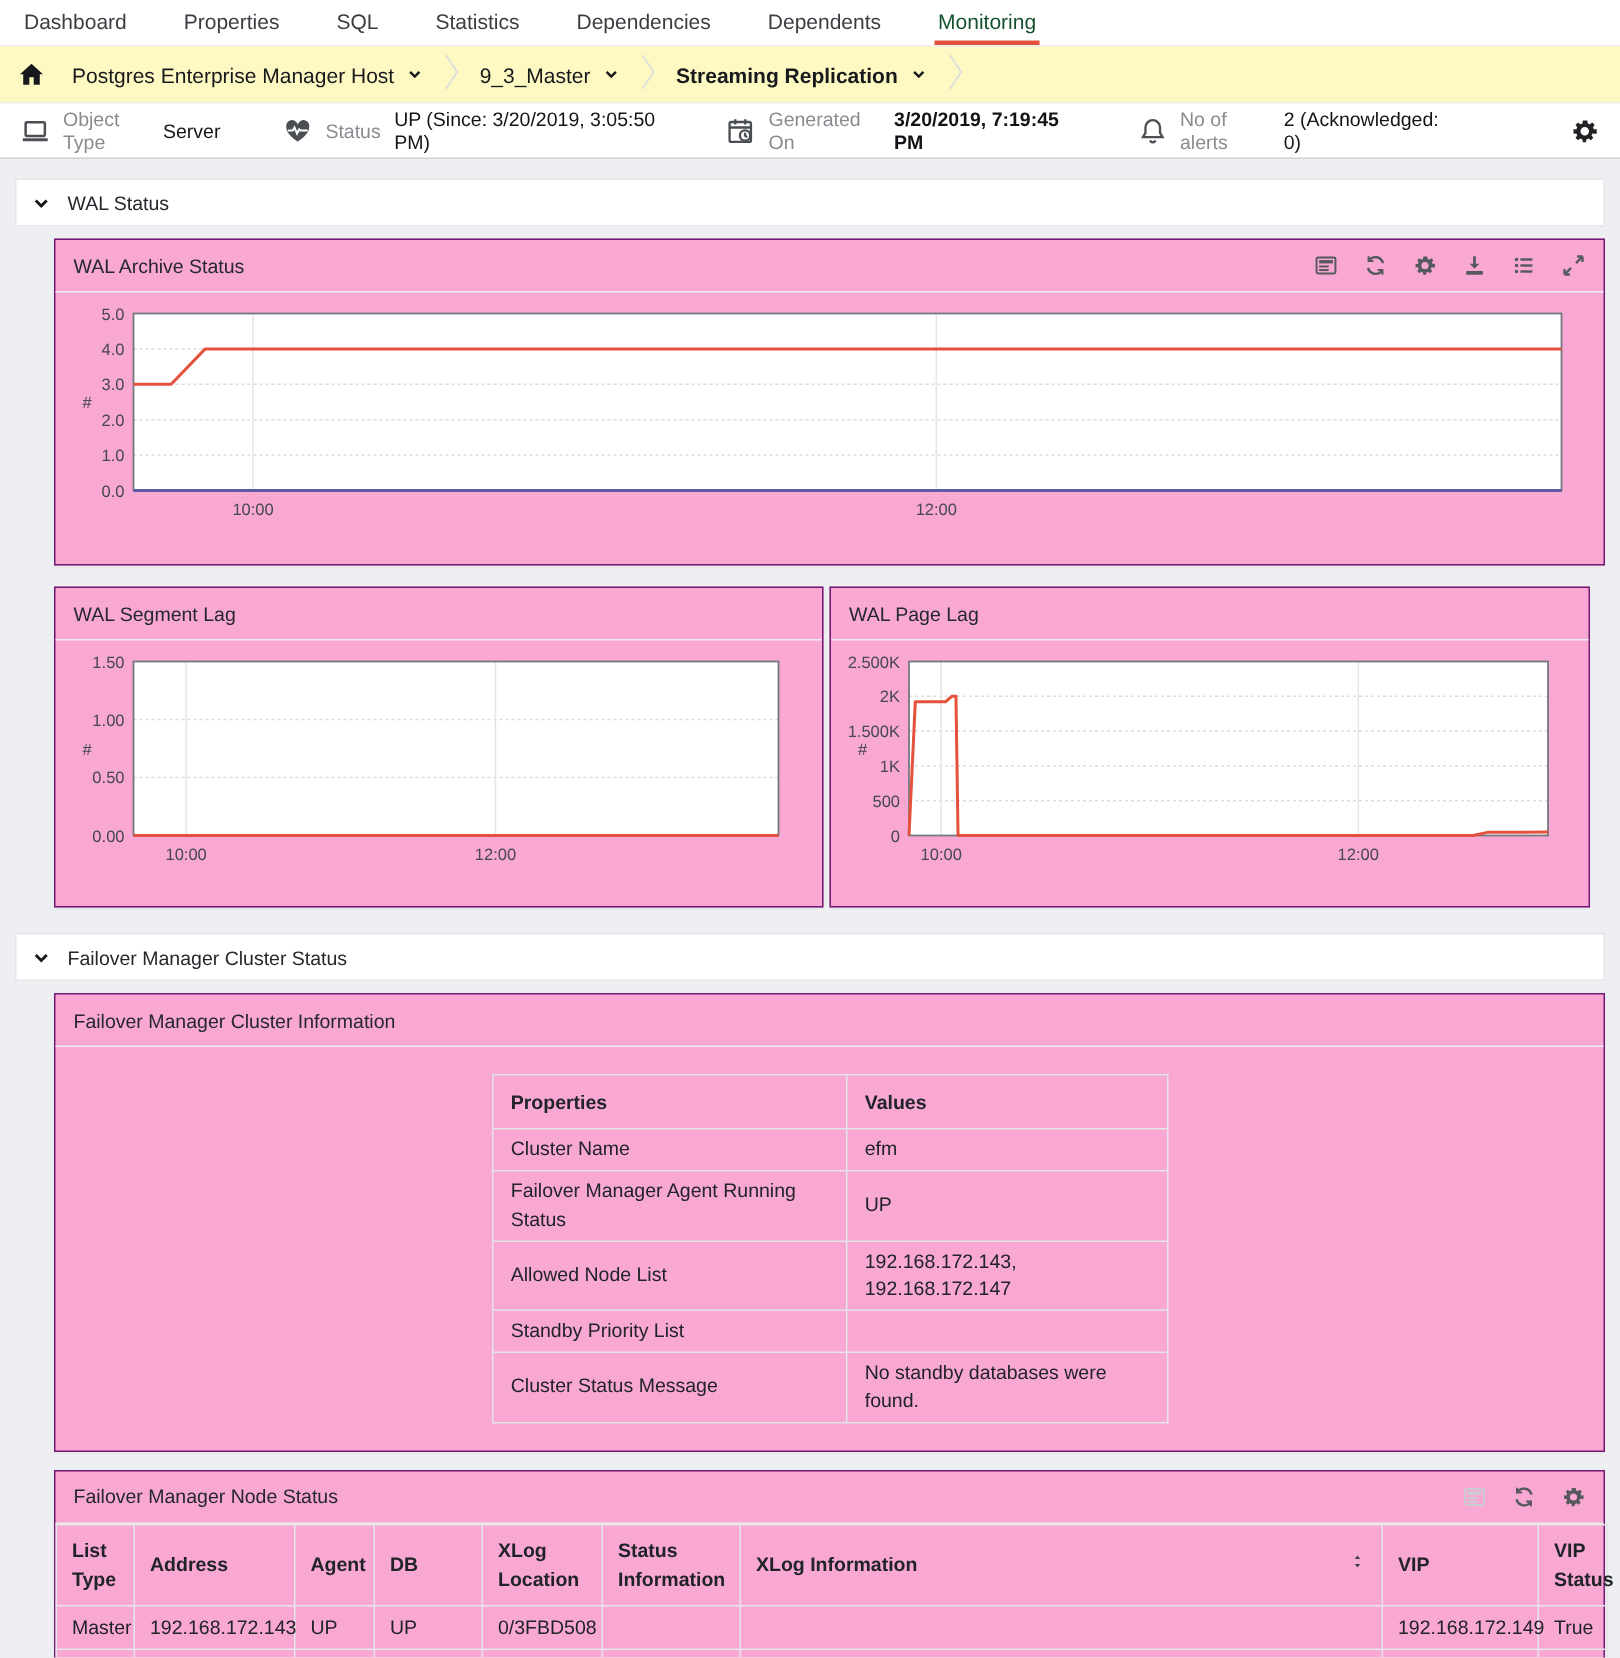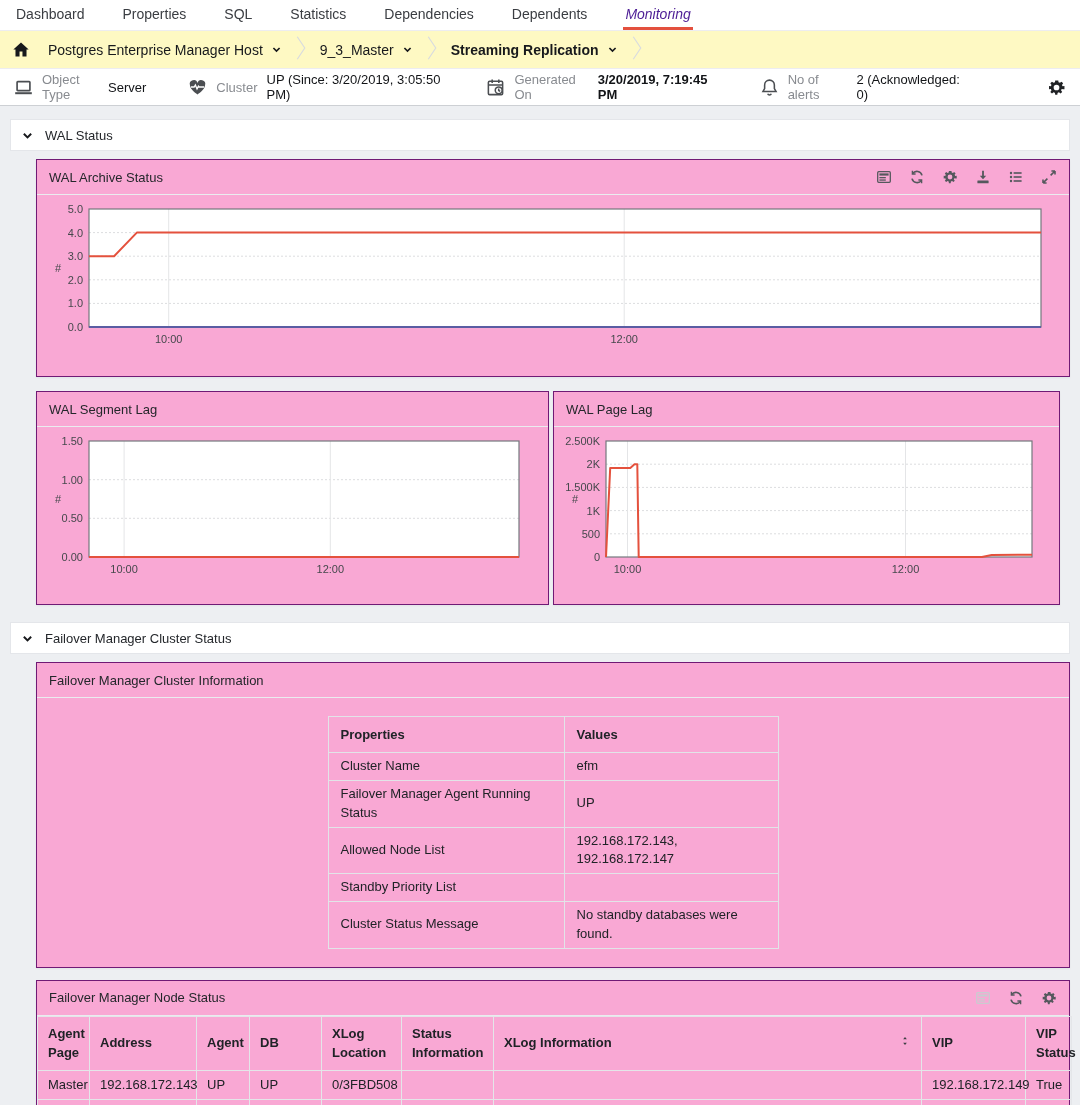--- a/index.html
+++ b/index.html
@@ -1,19 +1,19 @@
 <!DOCTYPE html>
 <html><head>
 <meta charset="utf-8">
 <style>
   html,body{margin:0;padding:0;background:#edeff2;}
   body{width:1080px;height:1105px;overflow:hidden;font-family:"Liberation Sans",sans-serif;color:#1f2226;font-size:13px;}
   .tabbar{display:flex;align-items:stretch;gap:34px;background:#fff;height:30px;padding:0 0 0 14px;border-bottom:1px solid #ededf0;}
   .tab{display:flex;align-items:center;font-size:14px;color:#3a3d42;cursor:pointer;border-bottom:3px solid transparent;padding:0 2px;}
-  .tab.active{color:#4c1d95;border-bottom-color:#e3503e;font-style:italic;}
+  .tab.active{color:#14532d;border-bottom-color:#e3503e;}
   .breadcrumb{display:flex;align-items:center;background:#fef9c3;height:37px;padding:0 0 0 12px;border-bottom:1px solid #ededf0;}
   .home{display:flex;align-items:center;color:#17191c;margin-right:14px;cursor:pointer;}
   .crumbs{display:flex;align-items:center;height:100%;}
   .crumb{display:flex;align-items:center;gap:8px;font-size:14px;color:#17191c;cursor:pointer;padding:0 4px;}
   .crumb.bold .crumb-label{font-weight:700;}
   .crumb-sep{margin:0 10px;}
   .statusbar{display:flex;align-items:center;background:#fff;height:36px;padding:0 14px;border-bottom:1px solid #cdd0d4;gap:42px;}
   .sb-group{display:flex;align-items:center;gap:9px;}
   .sb-icon{display:flex;align-items:center;color:#4b4e52;}
   .sb-label{color:#888b90;}
@@ -127,21 +127,21 @@
       <span class="sb-label">Object Type</span>
       <span class="sb-value">Server</span>
     </span>
     <span class="sb-group">
       <span class="sb-icon">
         <svg width="19" height="19" viewBox="0 0 16 16">
             <path fill="currentColor" d="M8 13.8S1.6 9.9 1.6 5.9A3.3 3.3 0 0 1 8 4.2a3.3 3.3 0 0 1 6.4 1.7c0 4-6.4 7.9-6.4 7.9z"></path>
             <path d="M2.4 7.6h2.8l1-1.7 1.4 3.4 1.2-2.4.7.7h4.1" stroke="#fff" stroke-width="1.1" fill="none"></path>
           </svg>
       </span>
-      <span class="sb-label">Cluster</span>
+      <span class="sb-label">Status</span>
       <span class="sb-value">UP (Since: 3/20/2019, 3:05:50 PM)</span>
     </span>
     <span class="sb-group">
       <span class="sb-icon">
         <svg width="19" height="19" viewBox="0 0 16 16" fill="none" stroke="currentColor" stroke-width="1.3">
             <rect x="2" y="2.8" width="12" height="11.2" rx="1"></rect>
             <path d="M2 5.9h12M5.2 1.2v3M10.8 1.2v3"></path>
             <circle cx="10.7" cy="10.4" r="2.9" fill="#fff"></circle>
             <path d="M10.7 8.8v1.7l1.2.8"></path>
           </svg>
@@ -392,21 +392,21 @@
                 <col style="width:53px">
                 <col style="width:72px">
                 <col style="width:80px">
                 <col style="width:92px">
                 <col style="width:428px">
                 <col style="width:104px">
                 <col style="width:46px">
             </colgroup>
           <thead>
                 <tr>
-                  <th>Agent Page</th>
+                  <th>List Type</th>
                   <th>Address</th>
                   <th>Agent</th>
                   <th>DB</th>
                   <th>XLog Location</th>
                   <th>Status Information</th>
                   <th>
                     <span class="th-flex">
                       <span>XLog Information</span>
                       <span class="sort-ic"><svg width="12" height="12" viewBox="0 0 16 16" fill="currentColor">
                           <path d="M8 2.6l2.4 3.2H5.6z"></path>

